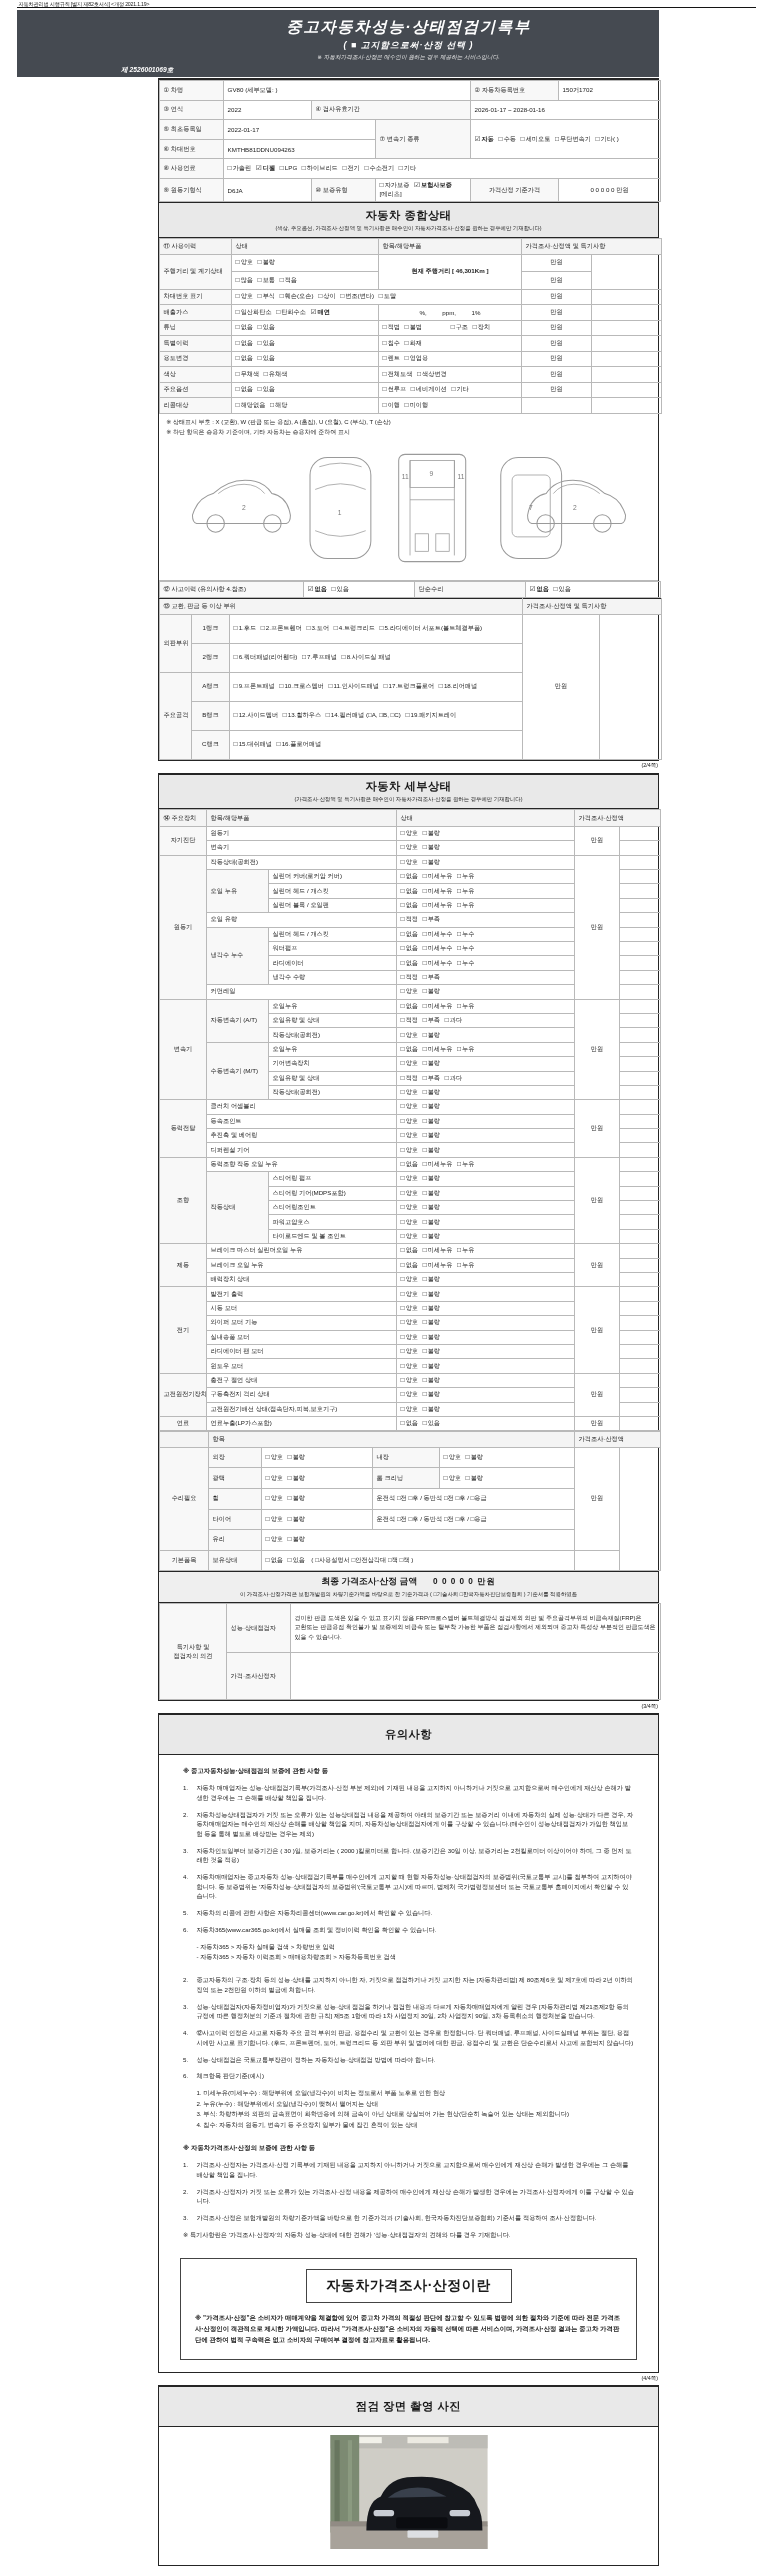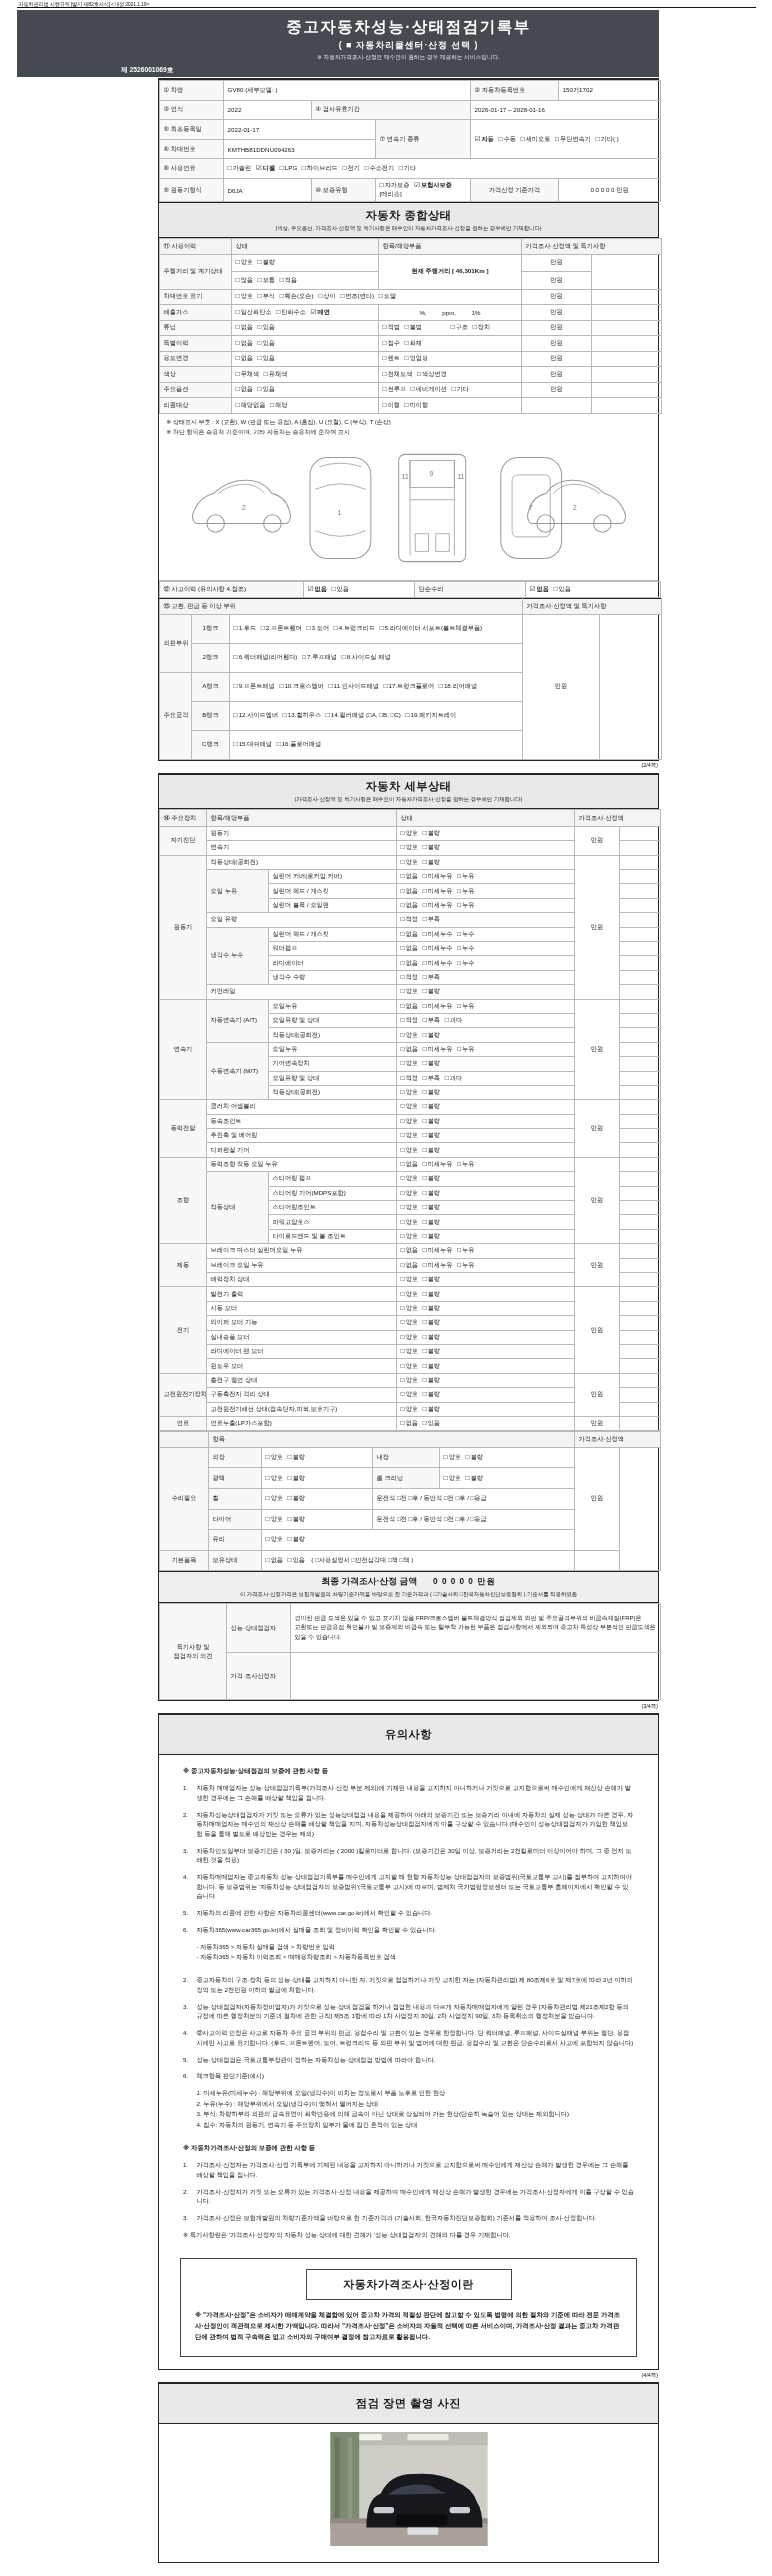--- a/index.html
+++ b/index.html
@@ -3,21 +3,21 @@
 <meta charset="utf-8">
 <style>
   * { box-sizing: border-box; }
   html,body { margin:0; padding:0; background:#fff; }
   body { font-family:"Liberation Sans","DejaVu Sans",sans-serif; color:#1a1a1a; }
   .page { position:relative; width:773px; height:2576px; background:#fff; overflow:hidden; }
 
   .top-note { position:absolute; top:0.5px; left:18.5px; font-size:5.2px; color:#222; letter-spacing:-0.2px; }
   .top-rule { position:absolute; top:6.7px; left:17px; width:739px; height:1.5px; background:#141414; }
 
-  .band { position:absolute; top:9.8px; left:17px; width:642px; height:67px; background:#454a51; color:#fff; }
+  .band { position:absolute; top:9.8px; left:17px; width:642px; height:67px; background:#454a51; color:#fff;font-style:italic; }
   .band-center { margin-left:141px; width:501px; text-align:center; padding-top:7.2px; }
   .band-title { font-size:15.5px; font-weight:bold; letter-spacing:1.5px; }
   .band-sub { font-size:8.8px; font-weight:bold; margin-top:2.1px; letter-spacing:1px; }
   .band-note { font-size:5.7px; margin-top:1.5px; color:#e8e8e8; }
   .doc-no { position:absolute; left:104px; bottom:1.5px; font-size:6.7px; font-weight:bold; color:#fff; }
 
   .content { position:absolute; top:78px; left:158px; width:501px; }
 
   .sect { border:1px solid #252525; border-top:2.1px solid #252525; background:#fff; }
   .sect + .pgmark { text-align:right; font-size:5.4px; padding:1.5px 1px 3.1px 0; color:#111; }
@@ -45,21 +45,21 @@
   .notice-body { padding:9.3px 24px 10.3px; font-size:6.2px; line-height:1.55; }
   .nitem { display:flex; margin:0 0 7.2px; }
   .nnum { width:13.4px; flex:none; }
   .ntext { flex:1; }
   .nsub { margin:1px 0 0 13.4px; }
   .nsec-title { font-weight:bold; margin:2.1px 0 7.2px; font-size:6.4px; }
   .nfinal { margin-top:5.2px; }
 
   .pricebox-outer { margin:8.2px 20.6px 12.4px; border:0.5px solid #444; padding:7.2px 14.4px 13.4px; }
   .pricebox-title { width:206px; margin:3.1px auto 10.3px; border:0.8px solid #444; text-align:center;
-                    font-size:11px; font-weight:bold; padding:6.7px 0; letter-spacing:0.5px; }
+                    font-size:14px; font-weight:bold; padding:6.7px 0; letter-spacing:0.5px; }
   .pricebox-body { font-size:6.4px; line-height:1.7; font-weight:bold; }
 
   .final-price-row { background:#efefef; border-top:1px solid #252525; border-bottom:1px solid #252525;
                      text-align:center; padding:4.1px 0 4.6px; }
   .fp-line { font-size:8.8px; font-weight:bold; }
   .fp-line .fp-val { margin-left:13.4px; font-size:8.2px; letter-spacing:1px; }
   .fp-note { font-size:5.4px; margin-top:2.1px; }
 
   .photo-area { padding:8.2px 0 9.3px; text-align:center; }
   .photo { display:block; margin:0 auto 6.2px; }
@@ -70,21 +70,21 @@
 <body>
 
 <div class="page">
 
   <div class="top-note">자동차관리법 시행규칙 [별지 제82호서식] &lt;개정 2021.1.19&gt;</div>
   <div class="top-rule"></div>
 
   <div class="band">
     <div class="band-center">
       <div class="band-title">중고자동차성능·상태점검기록부</div>
-      <div class="band-sub">( ■ 자동차리콜센터·산정 선택 )</div>
+      <div class="band-sub">( ■ 고지함으로써·산정 선택 )</div>
       <div class="band-note">※ 자동차가격조사·산정은 매수인이 원하는 경우 제공하는 서비스입니다.</div>
     </div>
     <div class="doc-no">제 2526001069호</div>
   </div>
 
   <div class="content">
 
     <div class="sect">
 
 

